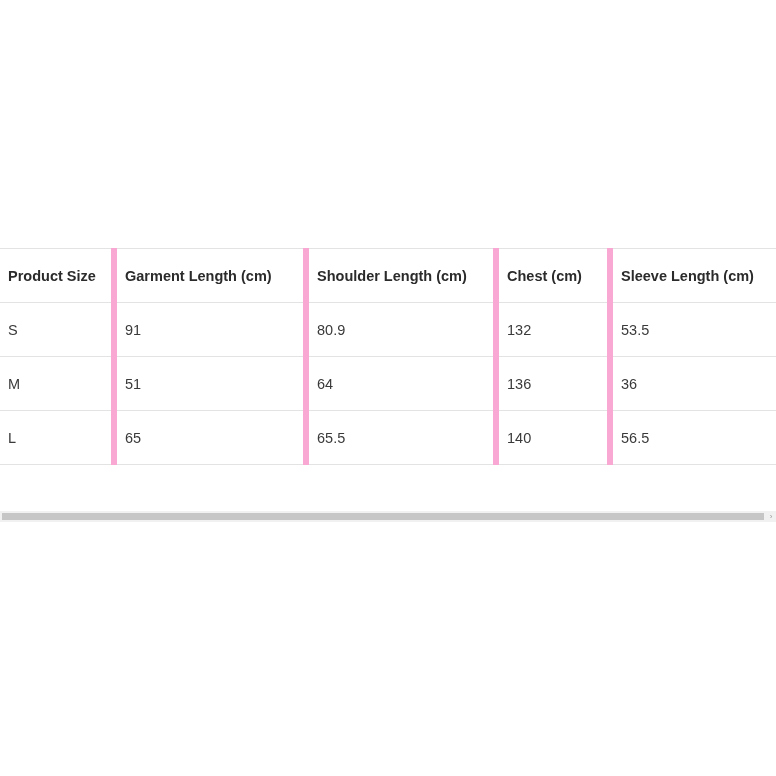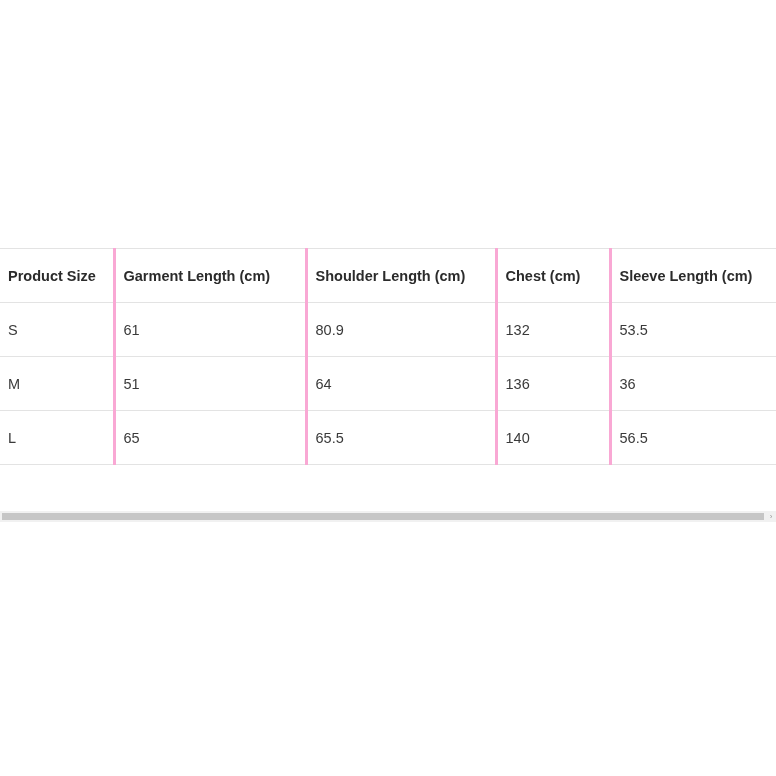--- a/index.html
+++ b/index.html
@@ -28,21 +28,21 @@
   }
   table.size-table {
     border-collapse: collapse;
     width: 776px;
     table-layout: fixed;
   }
   table.size-table th,
   table.size-table td {
     border-top: 1px solid #e3e3e3;
     border-bottom: 1px solid #e3e3e3;
-    border-right: 3px solid #f9a8d4;
+    border-right: 6px solid #f9a8d4;
     text-align: left;
     vertical-align: middle;
     padding: 0 0 0 8px;
     height: 53px;
     font-size: 14.5px;
     color: #3a3a3a;
     background: #ffffff;
     overflow: hidden;
     white-space: nowrap;
   }
@@ -111,21 +111,21 @@
           <th>Product Size</th>
           <th>Garment Length (cm)</th>
           <th>Shoulder Length (cm)</th>
           <th>Chest (cm)</th>
           <th>Sleeve Length (cm)</th>
         </tr>
       </thead>
       <tbody>
         <tr>
           <td>S</td>
-          <td>61</td>
+          <td>91</td>
           <td>80.9</td>
           <td>132</td>
           <td>53.5</td>
         </tr>
         <tr>
           <td>M</td>
           <td>51</td>
           <td>64</td>
           <td>136</td>
           <td>36</td>

